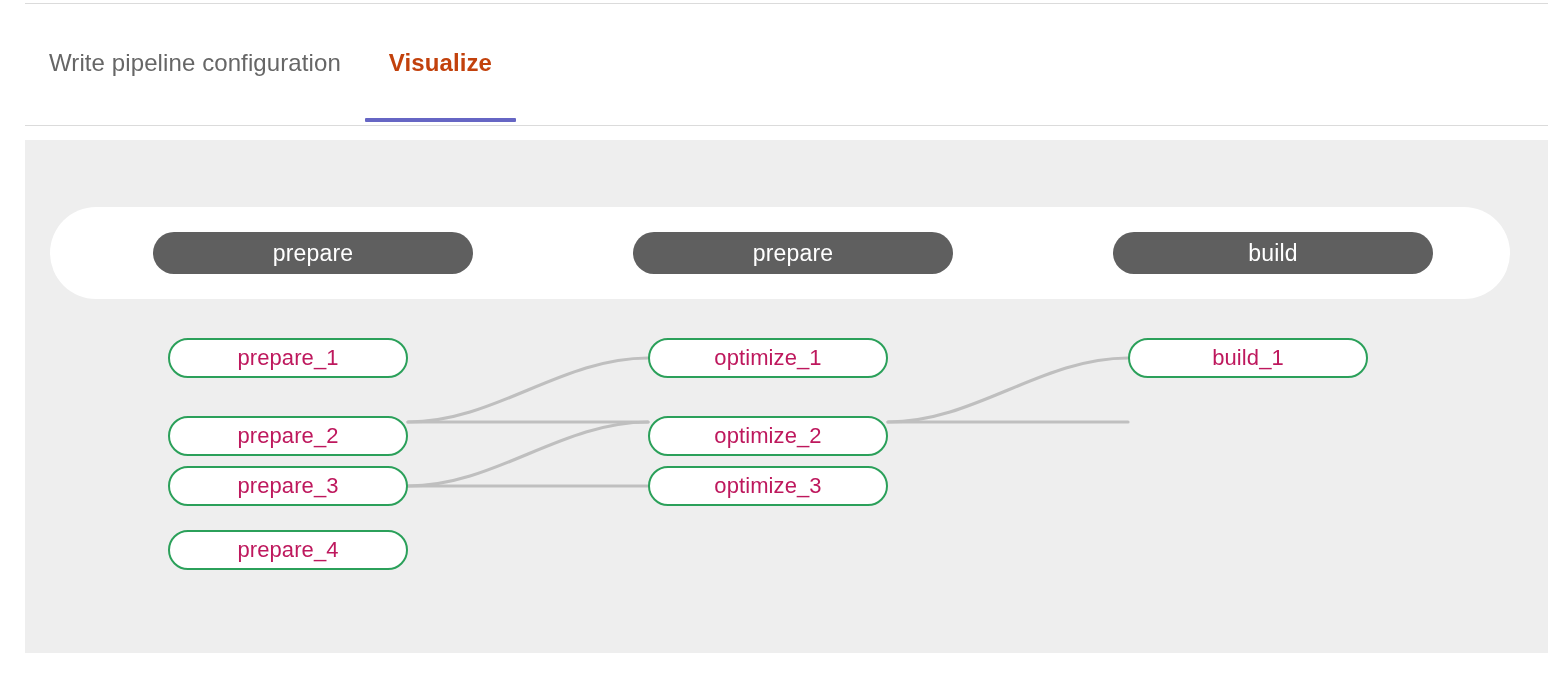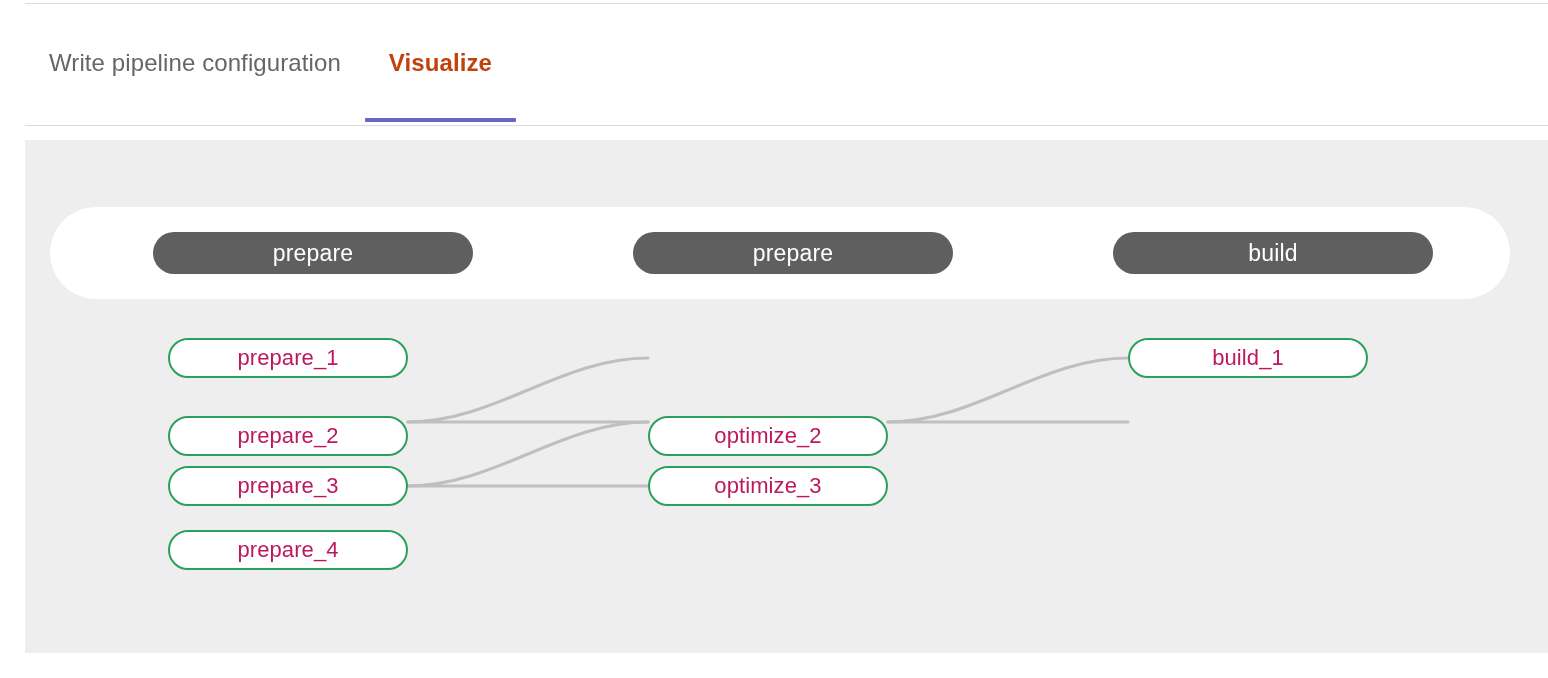--- a/index.html
+++ b/index.html
@@ -208,20 +208,23 @@
     <div class="node col-0 row-1">
       <span>prepare_2</span>
     </div>
     <div class="node col-0 row-2">
       <span>prepare_3</span>
     </div>
     <div class="node col-0 row-3">
       <span>prepare_4</span>
     </div>
 
+    <div class="node col-1 row-0">
+      <span>optimize_1</span>
+    </div>
     <div class="node col-1 row-1">
       <span>optimize_2</span>
     </div>
     <div class="node col-1 row-2">
       <span>optimize_3</span>
     </div>
 
     <div class="node col-2 row-0">
       <span>build_1</span>
     </div>

